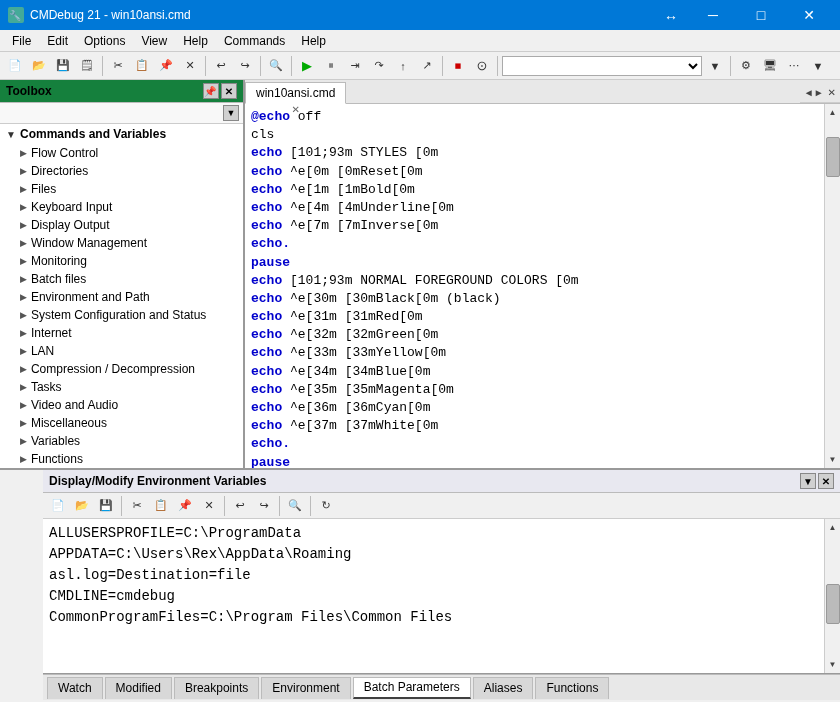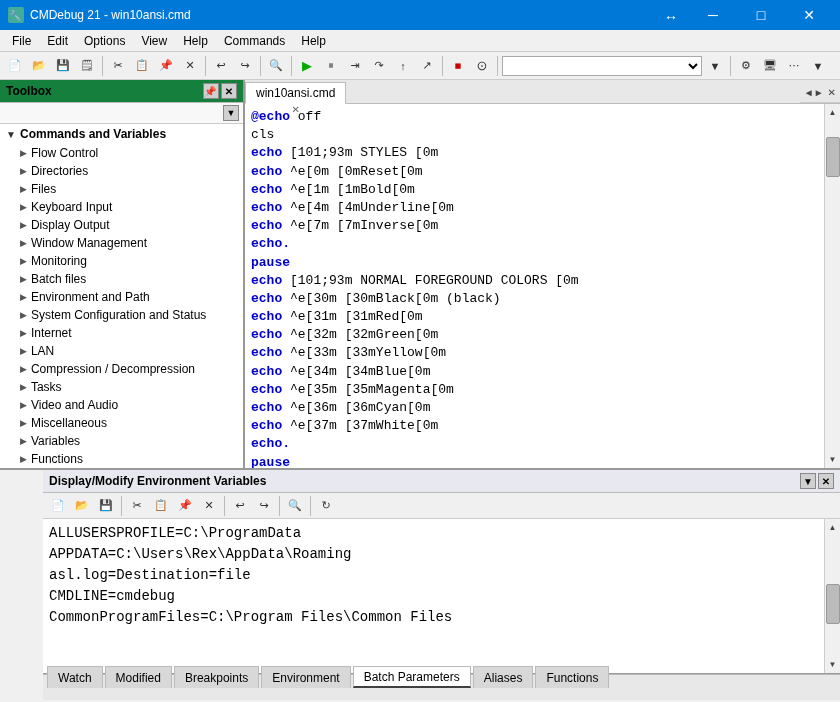--- a/index.html
+++ b/index.html
@@ -261,21 +261,21 @@
       line-height: 1.5;
       background: white;
     }
 
     
     .bottom-tabs {
       background: #e8e8e8;
       border-top: 1px solid #bbb;
       height: 26px;
       display: flex;
-      align-items: flex-end;
+      align-items: center;
       padding: 12px 4px;
     }
     .btab {
       padding: 2px 10px;
       border: 1px solid #bbb;
       border-bottom: none;
       background: #d8d8d8;
       cursor: pointer;
       font-size: 12px;
       height: 22px;

